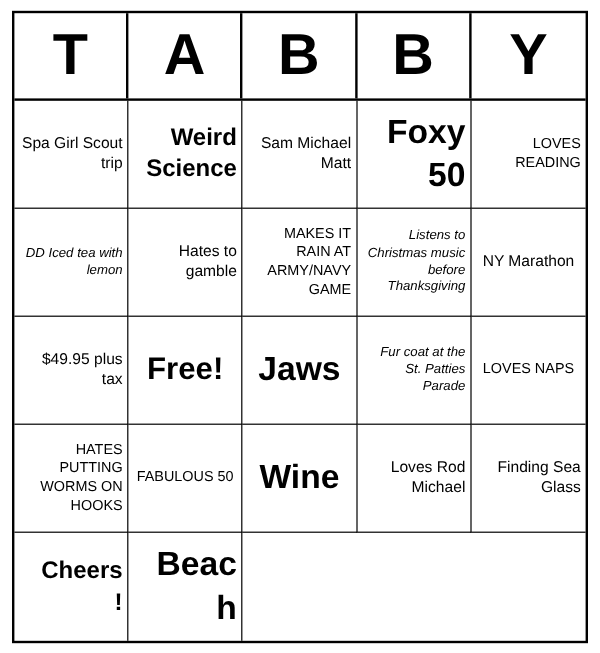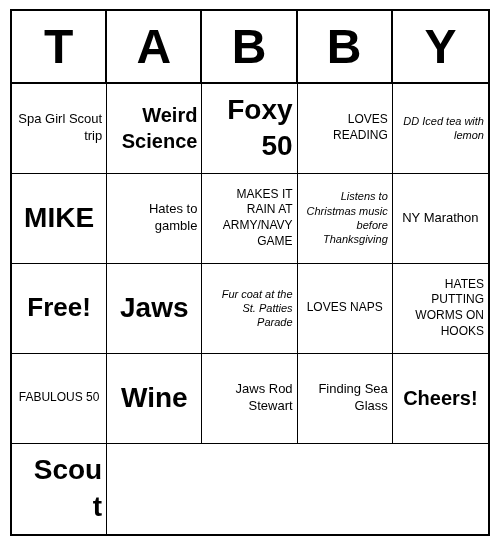--- a/index.html
+++ b/index.html
@@ -85,33 +85,34 @@
   <div class="bingo-header">
   <div class="bingo-header-cell">T</div>
       <div class="bingo-header-cell">A</div>
       <div class="bingo-header-cell">B</div>
       <div class="bingo-header-cell">B</div>
       <div class="bingo-header-cell">Y</div>
     </div>
   <div class="bingo-grid">
   <div class="bingo-cell">Spa Girl Scout trip</div>
       <div class="bingo-cell medium-text">Weird Science</div>
+      <div class="bingo-cell">Sam Michael Matt</div>
       <div class="bingo-cell large-text">Foxy 50</div>
       <div class="bingo-cell caps-text">LOVES READING</div>
       <div class="bingo-cell small-text">DD Iced tea with lemon</div>
-      <div class="bingo-cell large-text">MIKE</div>
       <div class="bingo-cell">Hates to gamble</div>
       <div class="bingo-cell caps-text">MAKES IT RAIN AT ARMY/NAVY GAME</div>
       <div class="bingo-cell small-text">Listens to Christmas music before Thanksgiving</div>
       <div class="bingo-cell">NY Marathon</div>
+      <div class="bingo-cell">$49.95 plus tax</div>
       <div class="bingo-cell free-space">Free!</div>
       <div class="bingo-cell large-text">Jaws</div>
       <div class="bingo-cell small-text">Fur coat at the St. Patties Parade</div>
       <div class="bingo-cell caps-text">LOVES NAPS</div>
       <div class="bingo-cell caps-text">HATES PUTTING WORMS ON HOOKS</div>
       <div class="bingo-cell caps-text">FABULOUS 50</div>
       <div class="bingo-cell large-text">Wine</div>
-      <div class="bingo-cell">Jaws Rod Stewart</div>
+      <div class="bingo-cell">Loves Rod Michael</div>
       <div class="bingo-cell">Finding Sea Glass</div>
       <div class="bingo-cell medium-text">Cheers!</div>
-      <div class="bingo-cell large-text">Scout</div>
+      <div class="bingo-cell large-text">Beach</div>
     </div>
 </div>
 
 </body></html>

